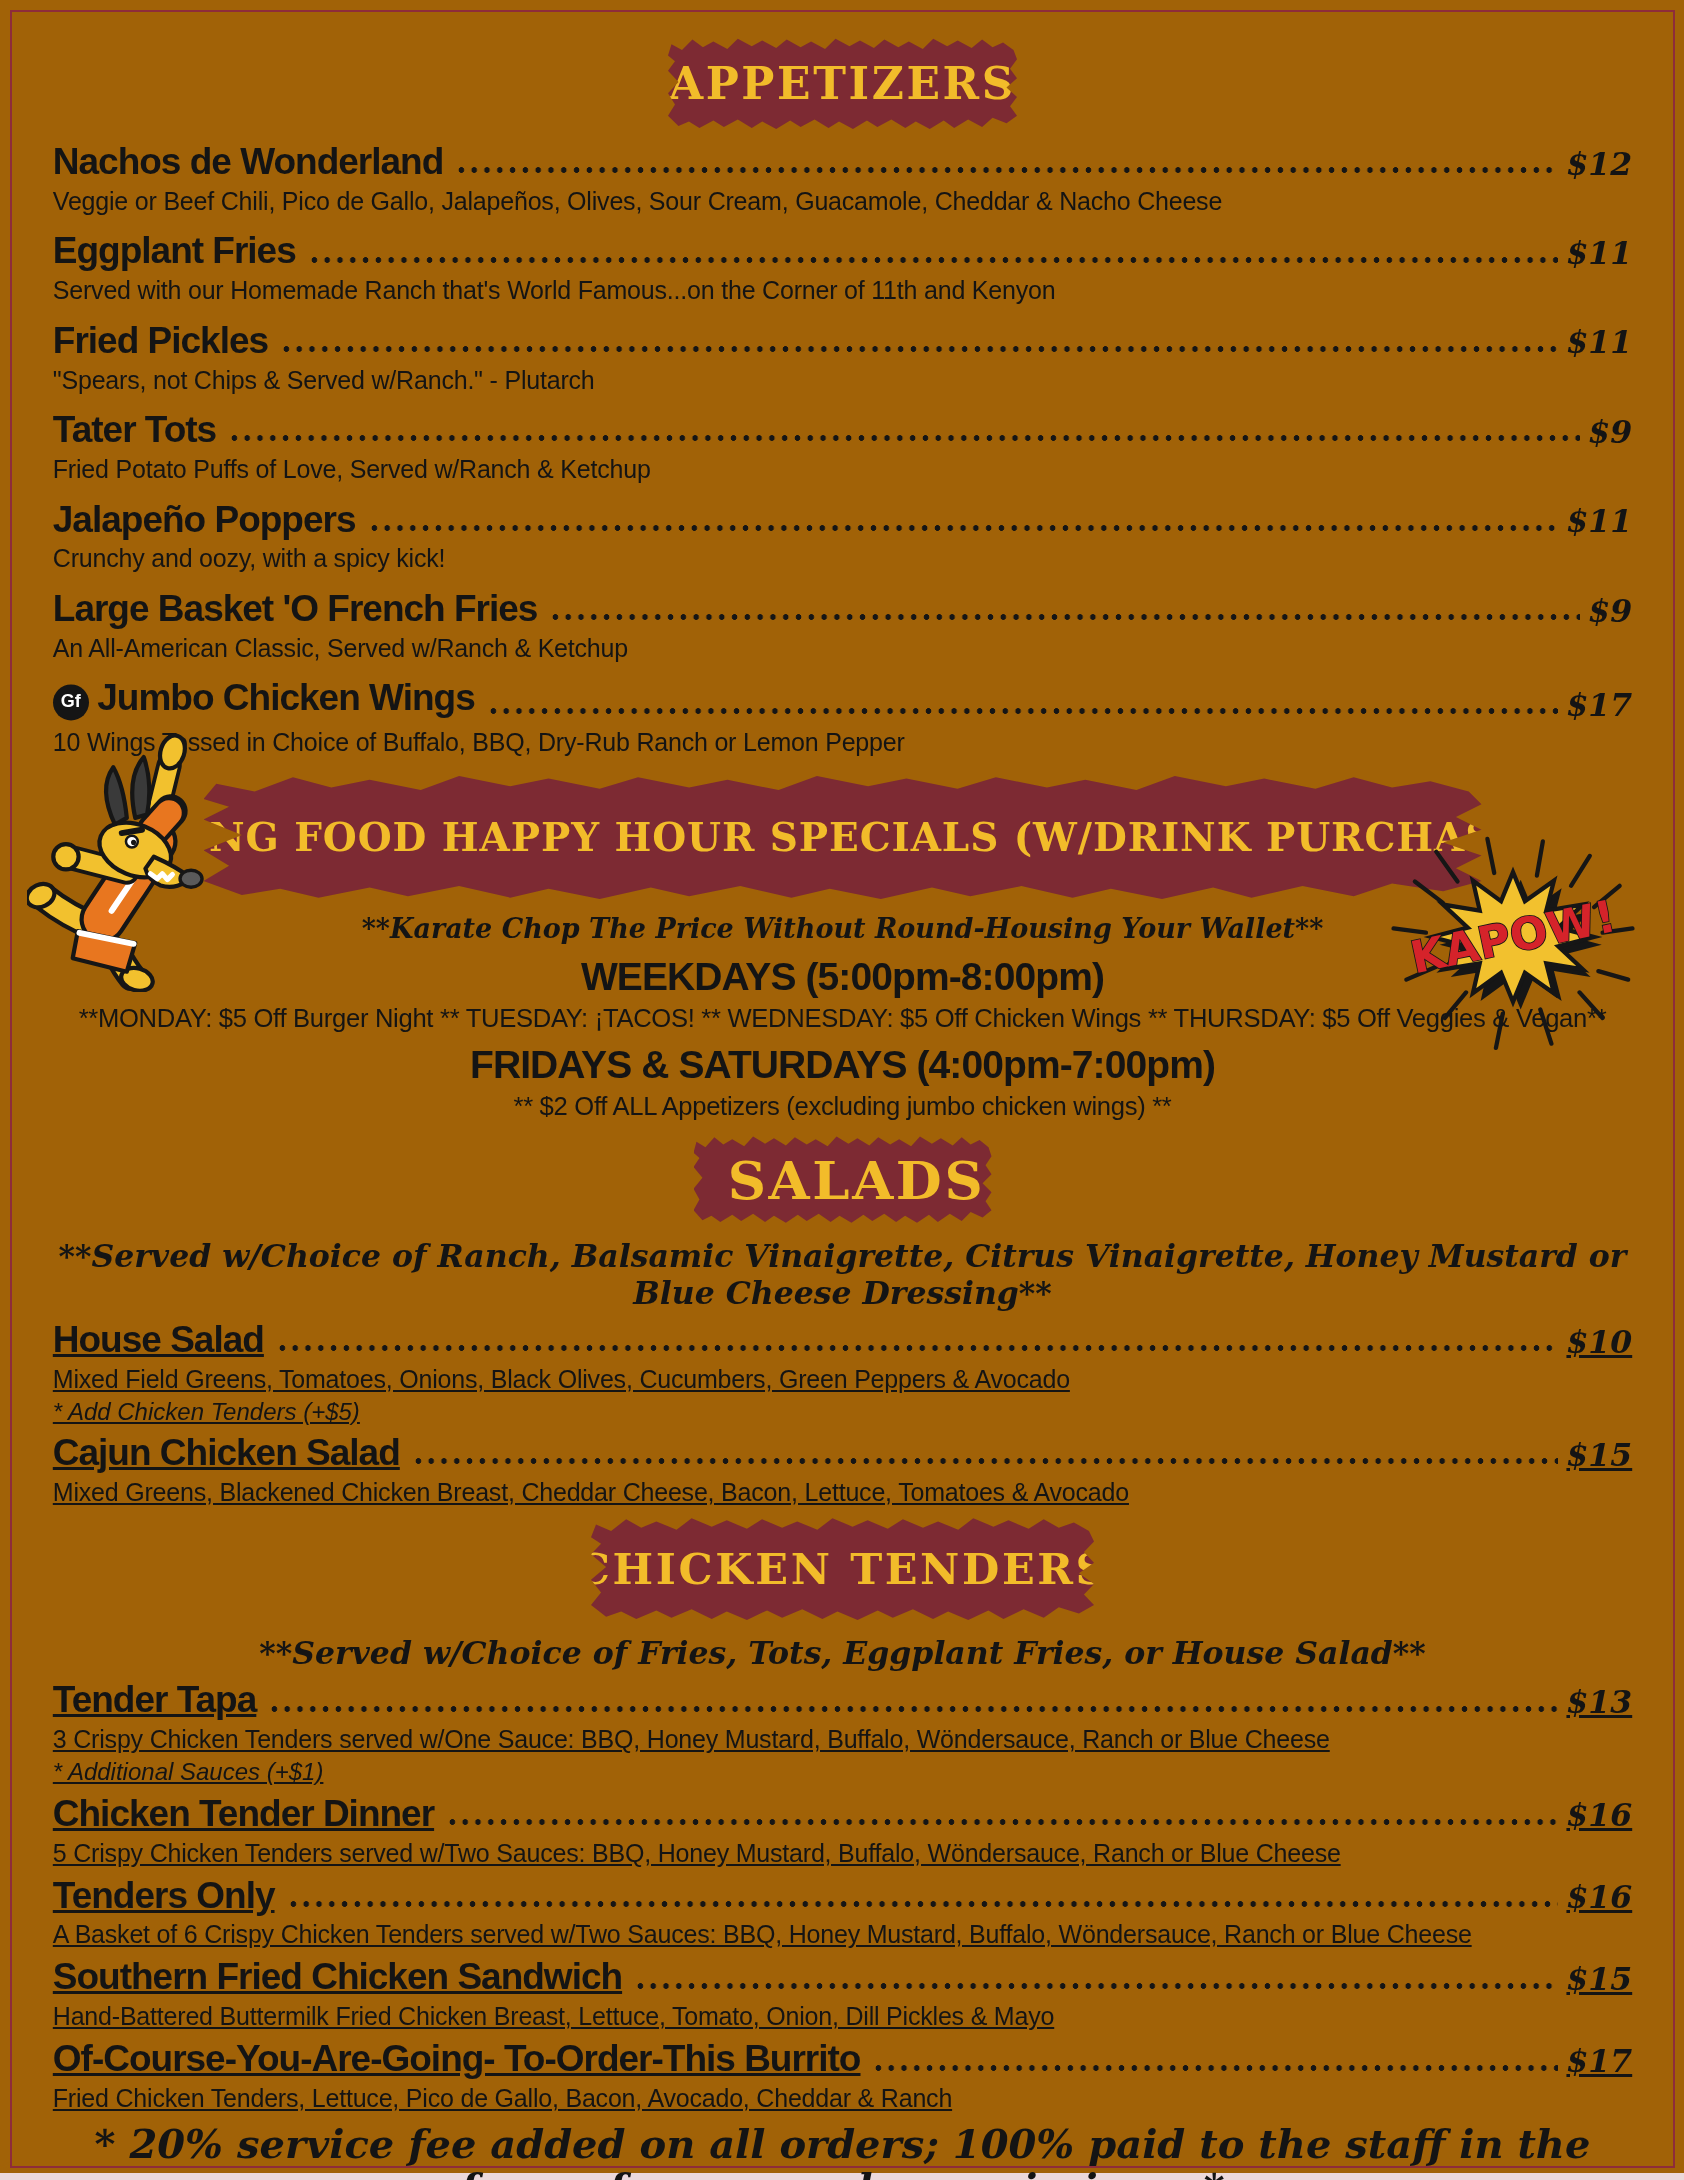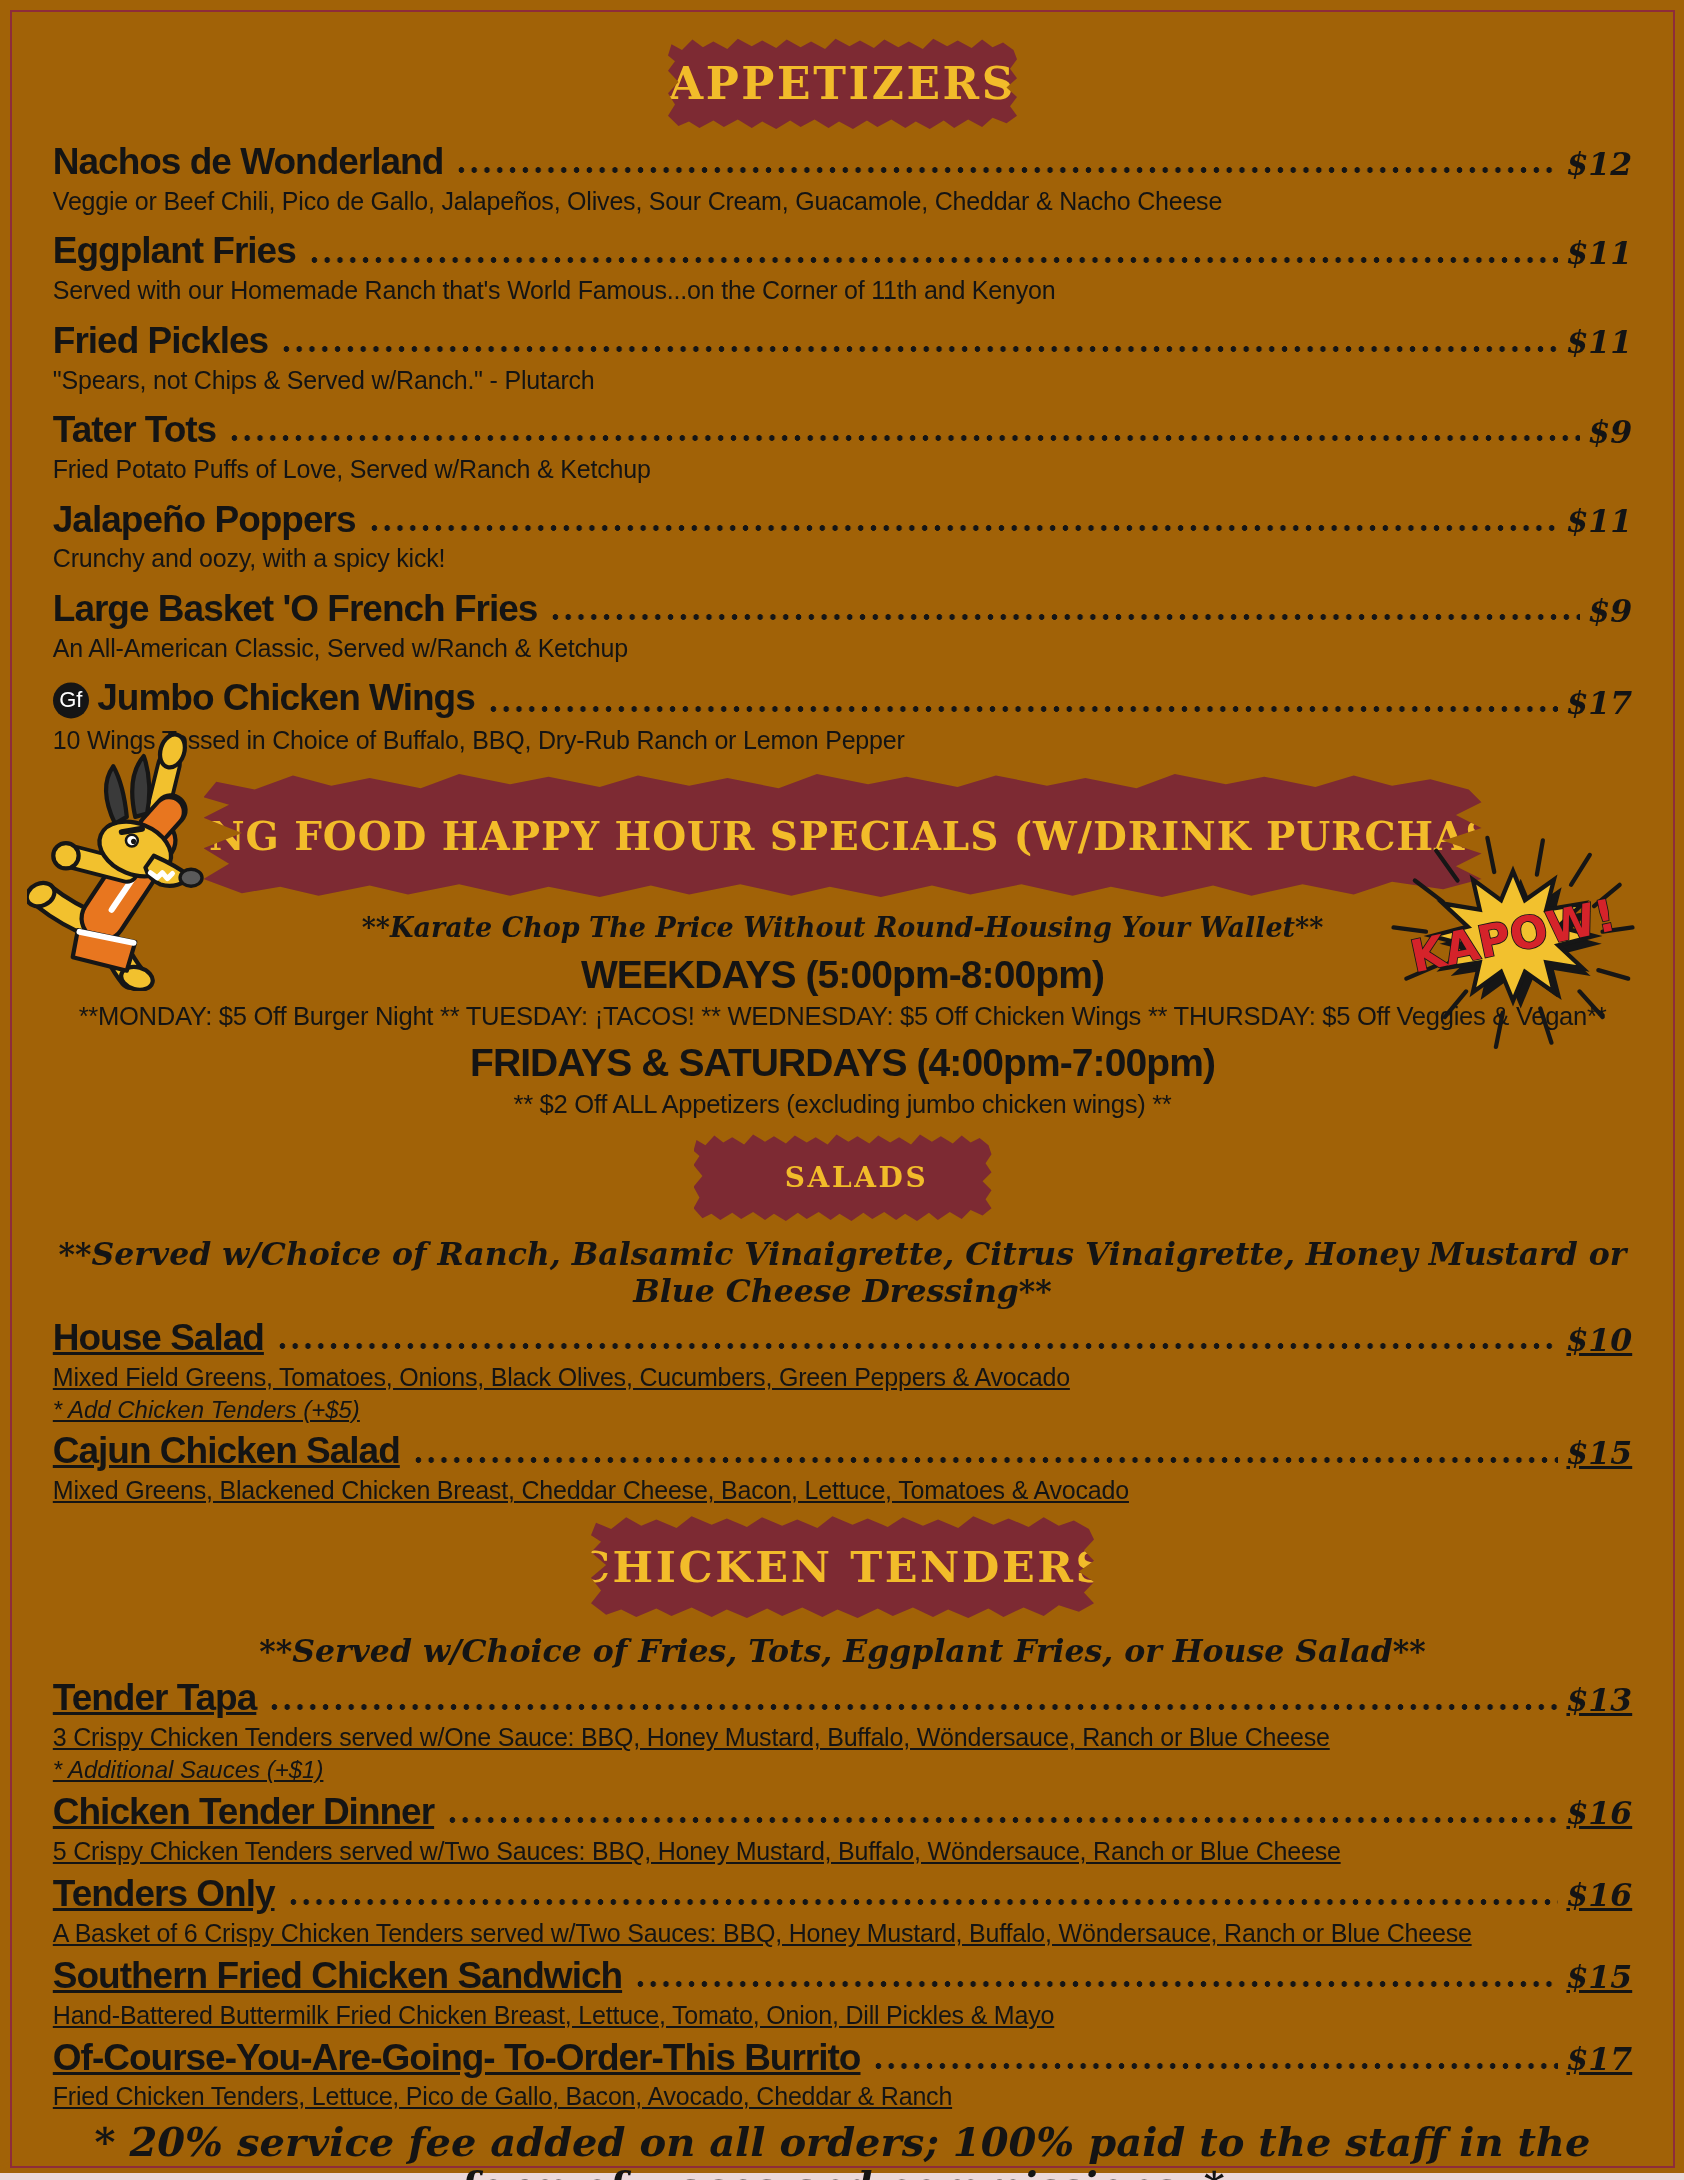--- a/index.html
+++ b/index.html
@@ -20,21 +20,21 @@
     margin:0 auto;
     clip-path: polygon(0% 20%,1% 8%,4% 14%,7% 3%,10% 11%,13% 5%,17% 13%,20% 2%,24% 10%,27% 4%,31% 12%,34% 3%,38% 11%,41% 5%,45% 13%,48% 2%,52% 10%,55% 4%,59% 12%,62% 3%,66% 11%,69% 5%,73% 13%,76% 2%,80% 10%,83% 4%,87% 12%,90% 3%,93% 11%,96% 6%,99% 14%,100% 24%,98% 34%,100% 44%,97% 54%,100% 64%,98% 74%,100% 84%,97% 92%,93% 86%,90% 96%,86% 88%,82% 97%,79% 89%,75% 98%,71% 90%,68% 97%,64% 88%,60% 96%,57% 89%,53% 98%,49% 90%,46% 97%,42% 88%,38% 96%,35% 89%,31% 98%,27% 90%,24% 97%,20% 88%,16% 96%,13% 89%,9% 97%,6% 90%,3% 95%,0% 84%,2% 72%,0% 60%,3% 48%,0% 36%,2% 26%);
   }
   .banner-text {
     font-family:"DejaVu Serif", serif; font-weight:bold; color:#f2bc2a;
     letter-spacing:2.6px; white-space:nowrap;
   }
   .banner-app { width:349px; height:94px; margin-bottom:12px; }
   .banner-app .banner-text { font-size:44px; }
   .banner-sal { width:298px; height:90px; }
-  .banner-sal .banner-text { font-size:28px;margin-left:28px; }
+  .banner-sal .banner-text { font-size:53px;margin-left:28px; }
   .banner-ct  { width:503px; height:106px; }
   .banner-ct .banner-text { font-size:43px; }
   .banner-hh  { width:1278px; height:128px; }
   .banner-hh .banner-text { font-size:39px; letter-spacing:0.9px; }
 
   
   .item { margin-bottom:16px; }
   .item-tight { margin-bottom:8.5px;text-decoration:underline; }
   .row { display:flex; align-items:flex-end; }
   .name { font-size:37px; font-weight:bold; letter-spacing:-1px; line-height:1.05; white-space:nowrap; }
@@ -44,21 +44,21 @@
     background-size:12.8px 6px; background-repeat:repeat-x; background-position:0 50%;
   }
   .price {
     font-family:"DejaVu Serif", serif; font-style:italic; font-weight:bold;
     font-size:31.5px; line-height:1; margin-bottom:2.6px; white-space:nowrap;
   }
   .desc { font-size:25px; letter-spacing:-0.2px; margin-top:5.1px; line-height:1.18; }
   .note { font-size:24px; font-style:italic; margin-top:3.4px; }
   .gf {
     display:inline-flex; width:36px; height:36px; border-radius:50%;
-    background:#151515; color:#fff; font-size:22px; font-weight:normal;
+    background:#151515; color:#fff; font-size:18px; font-weight:bold;
     align-items:center; justify-content:center; margin-right:8.5px;
     transform:translateY(-2.6px); letter-spacing:0;text-align:center;
   }
 
   
   .hh { position:relative; margin-top:13.6px; text-align:center; }
   .script { font-family:"DejaVu Serif", serif; font-weight:bold; font-style:italic; }
   .hh-tag { font-size:27px; margin-top:12px; }
   .hh-title { font-size:39px; font-weight:bold; letter-spacing:-0.9px; margin-top:10.2px; }
   .hh-det { font-size:25.6px; margin-top:5.1px; letter-spacing:-0.3px; }

